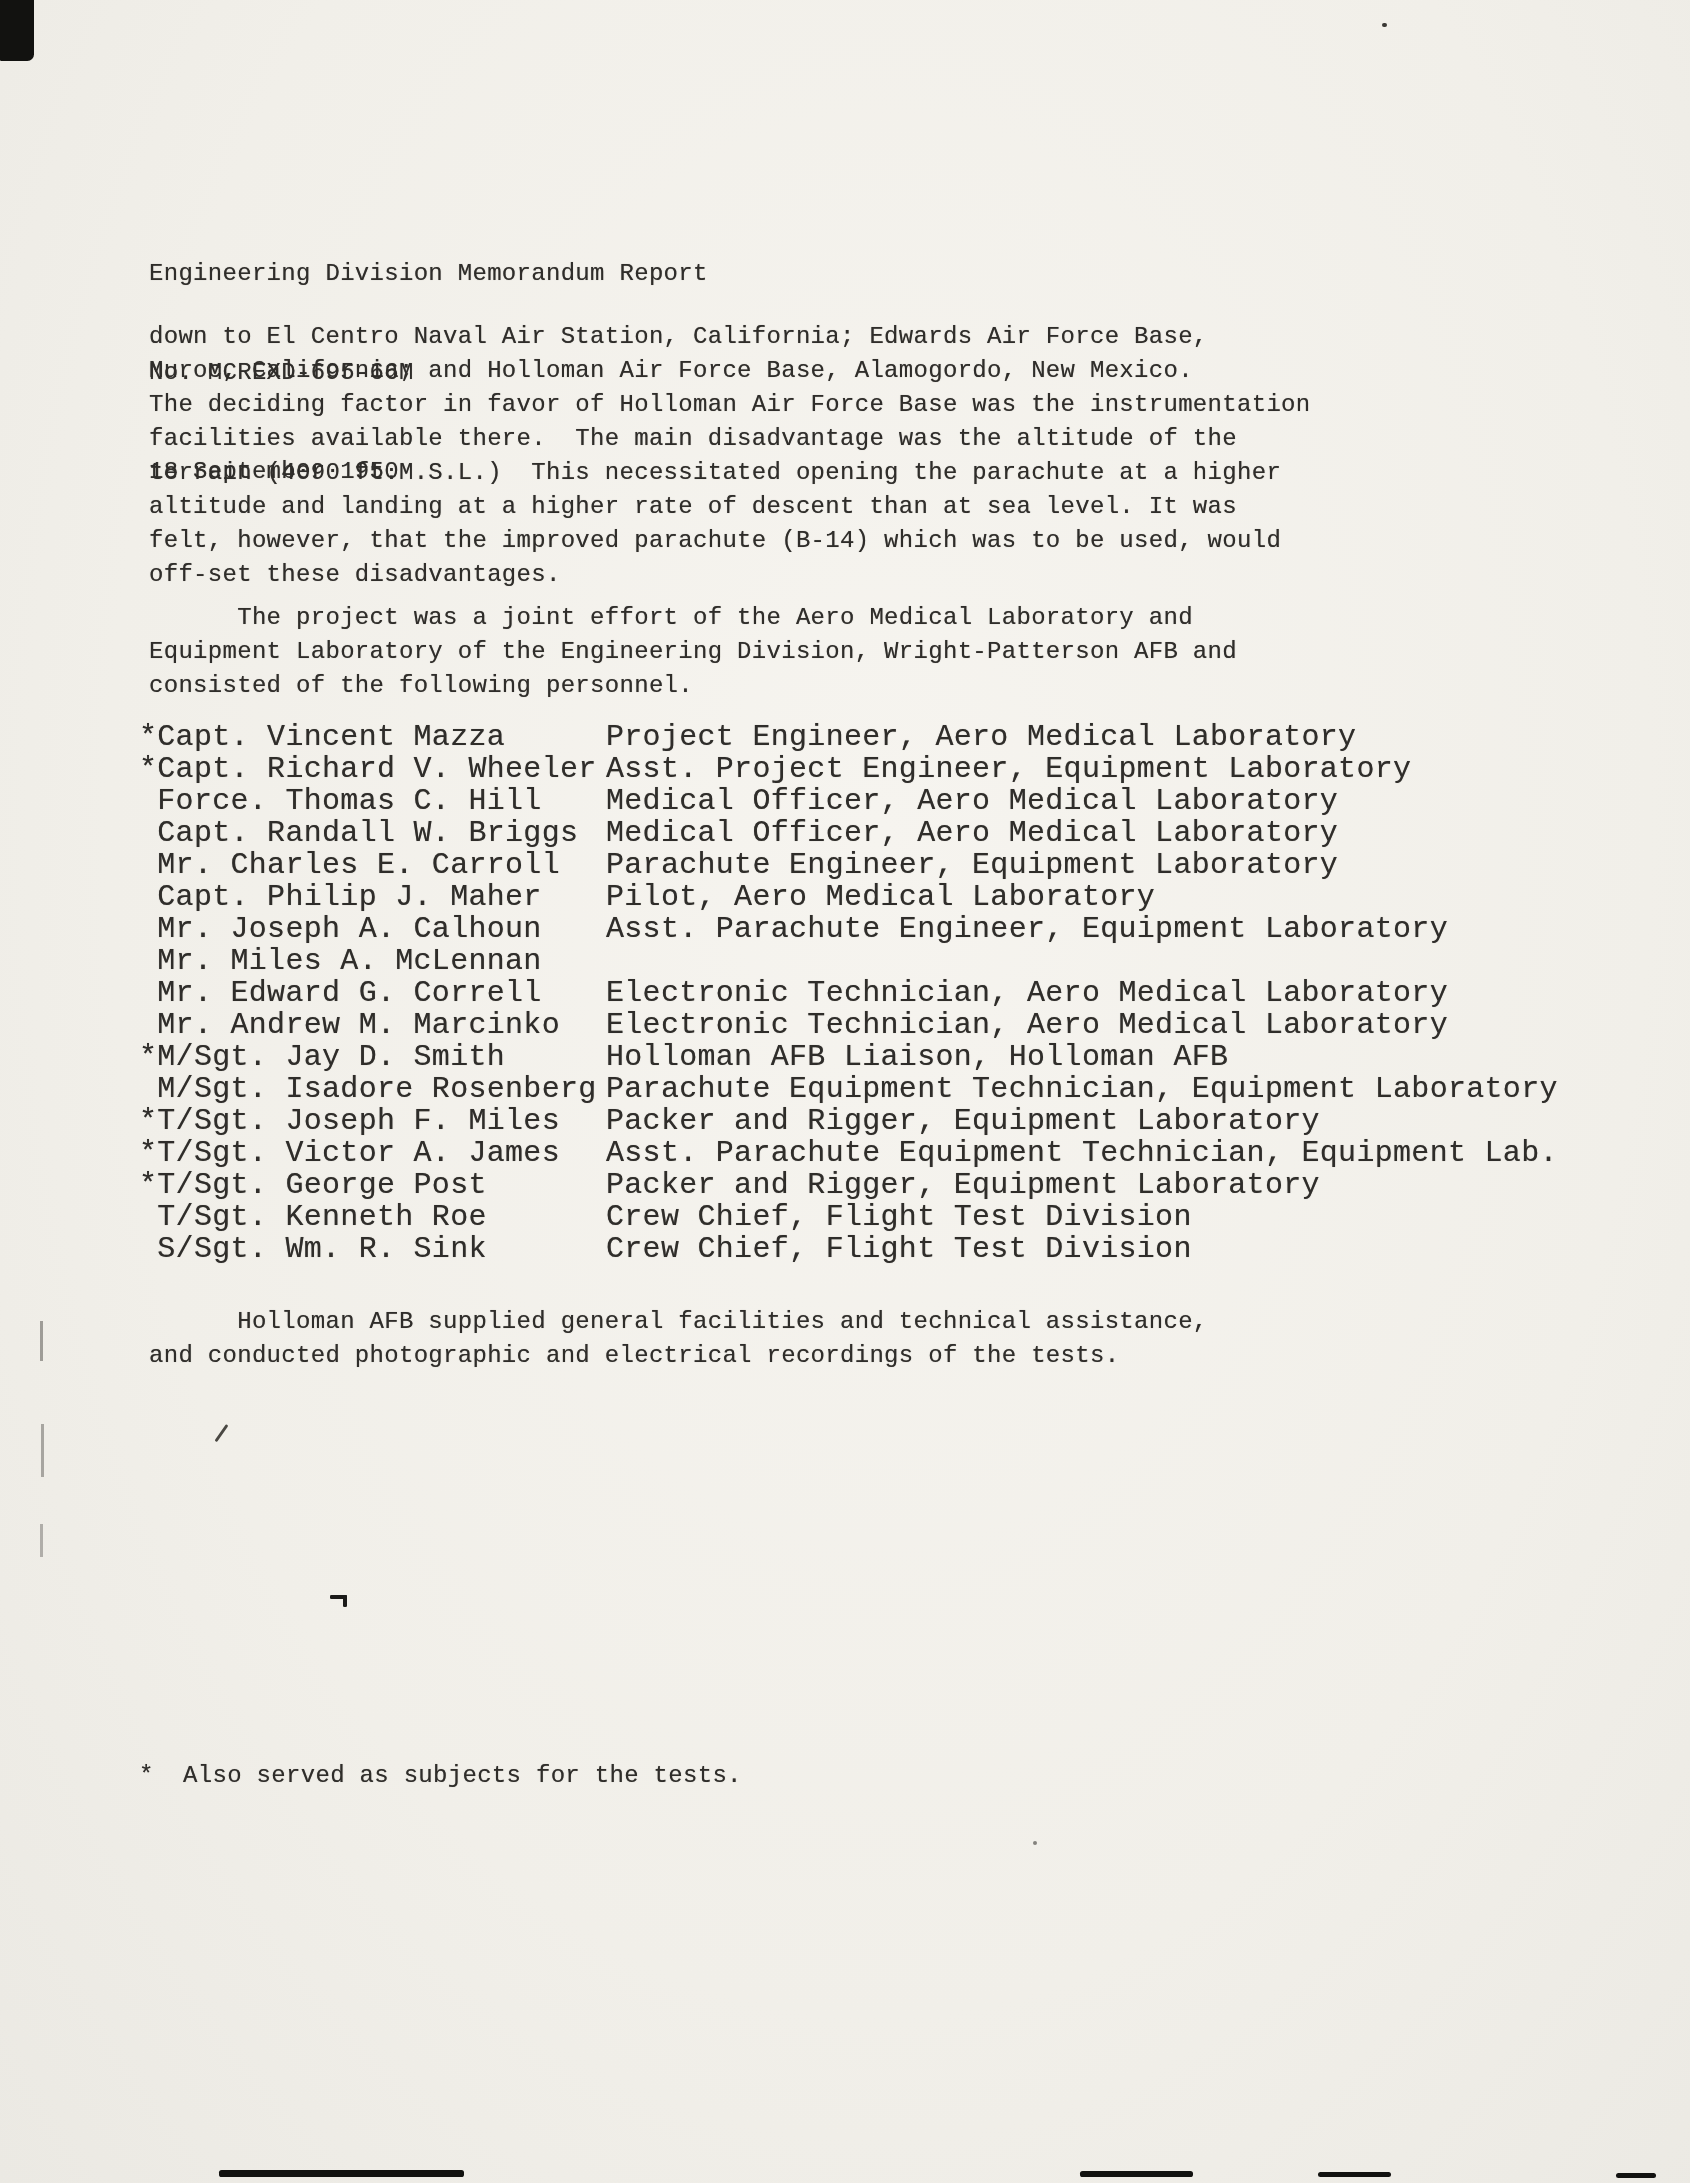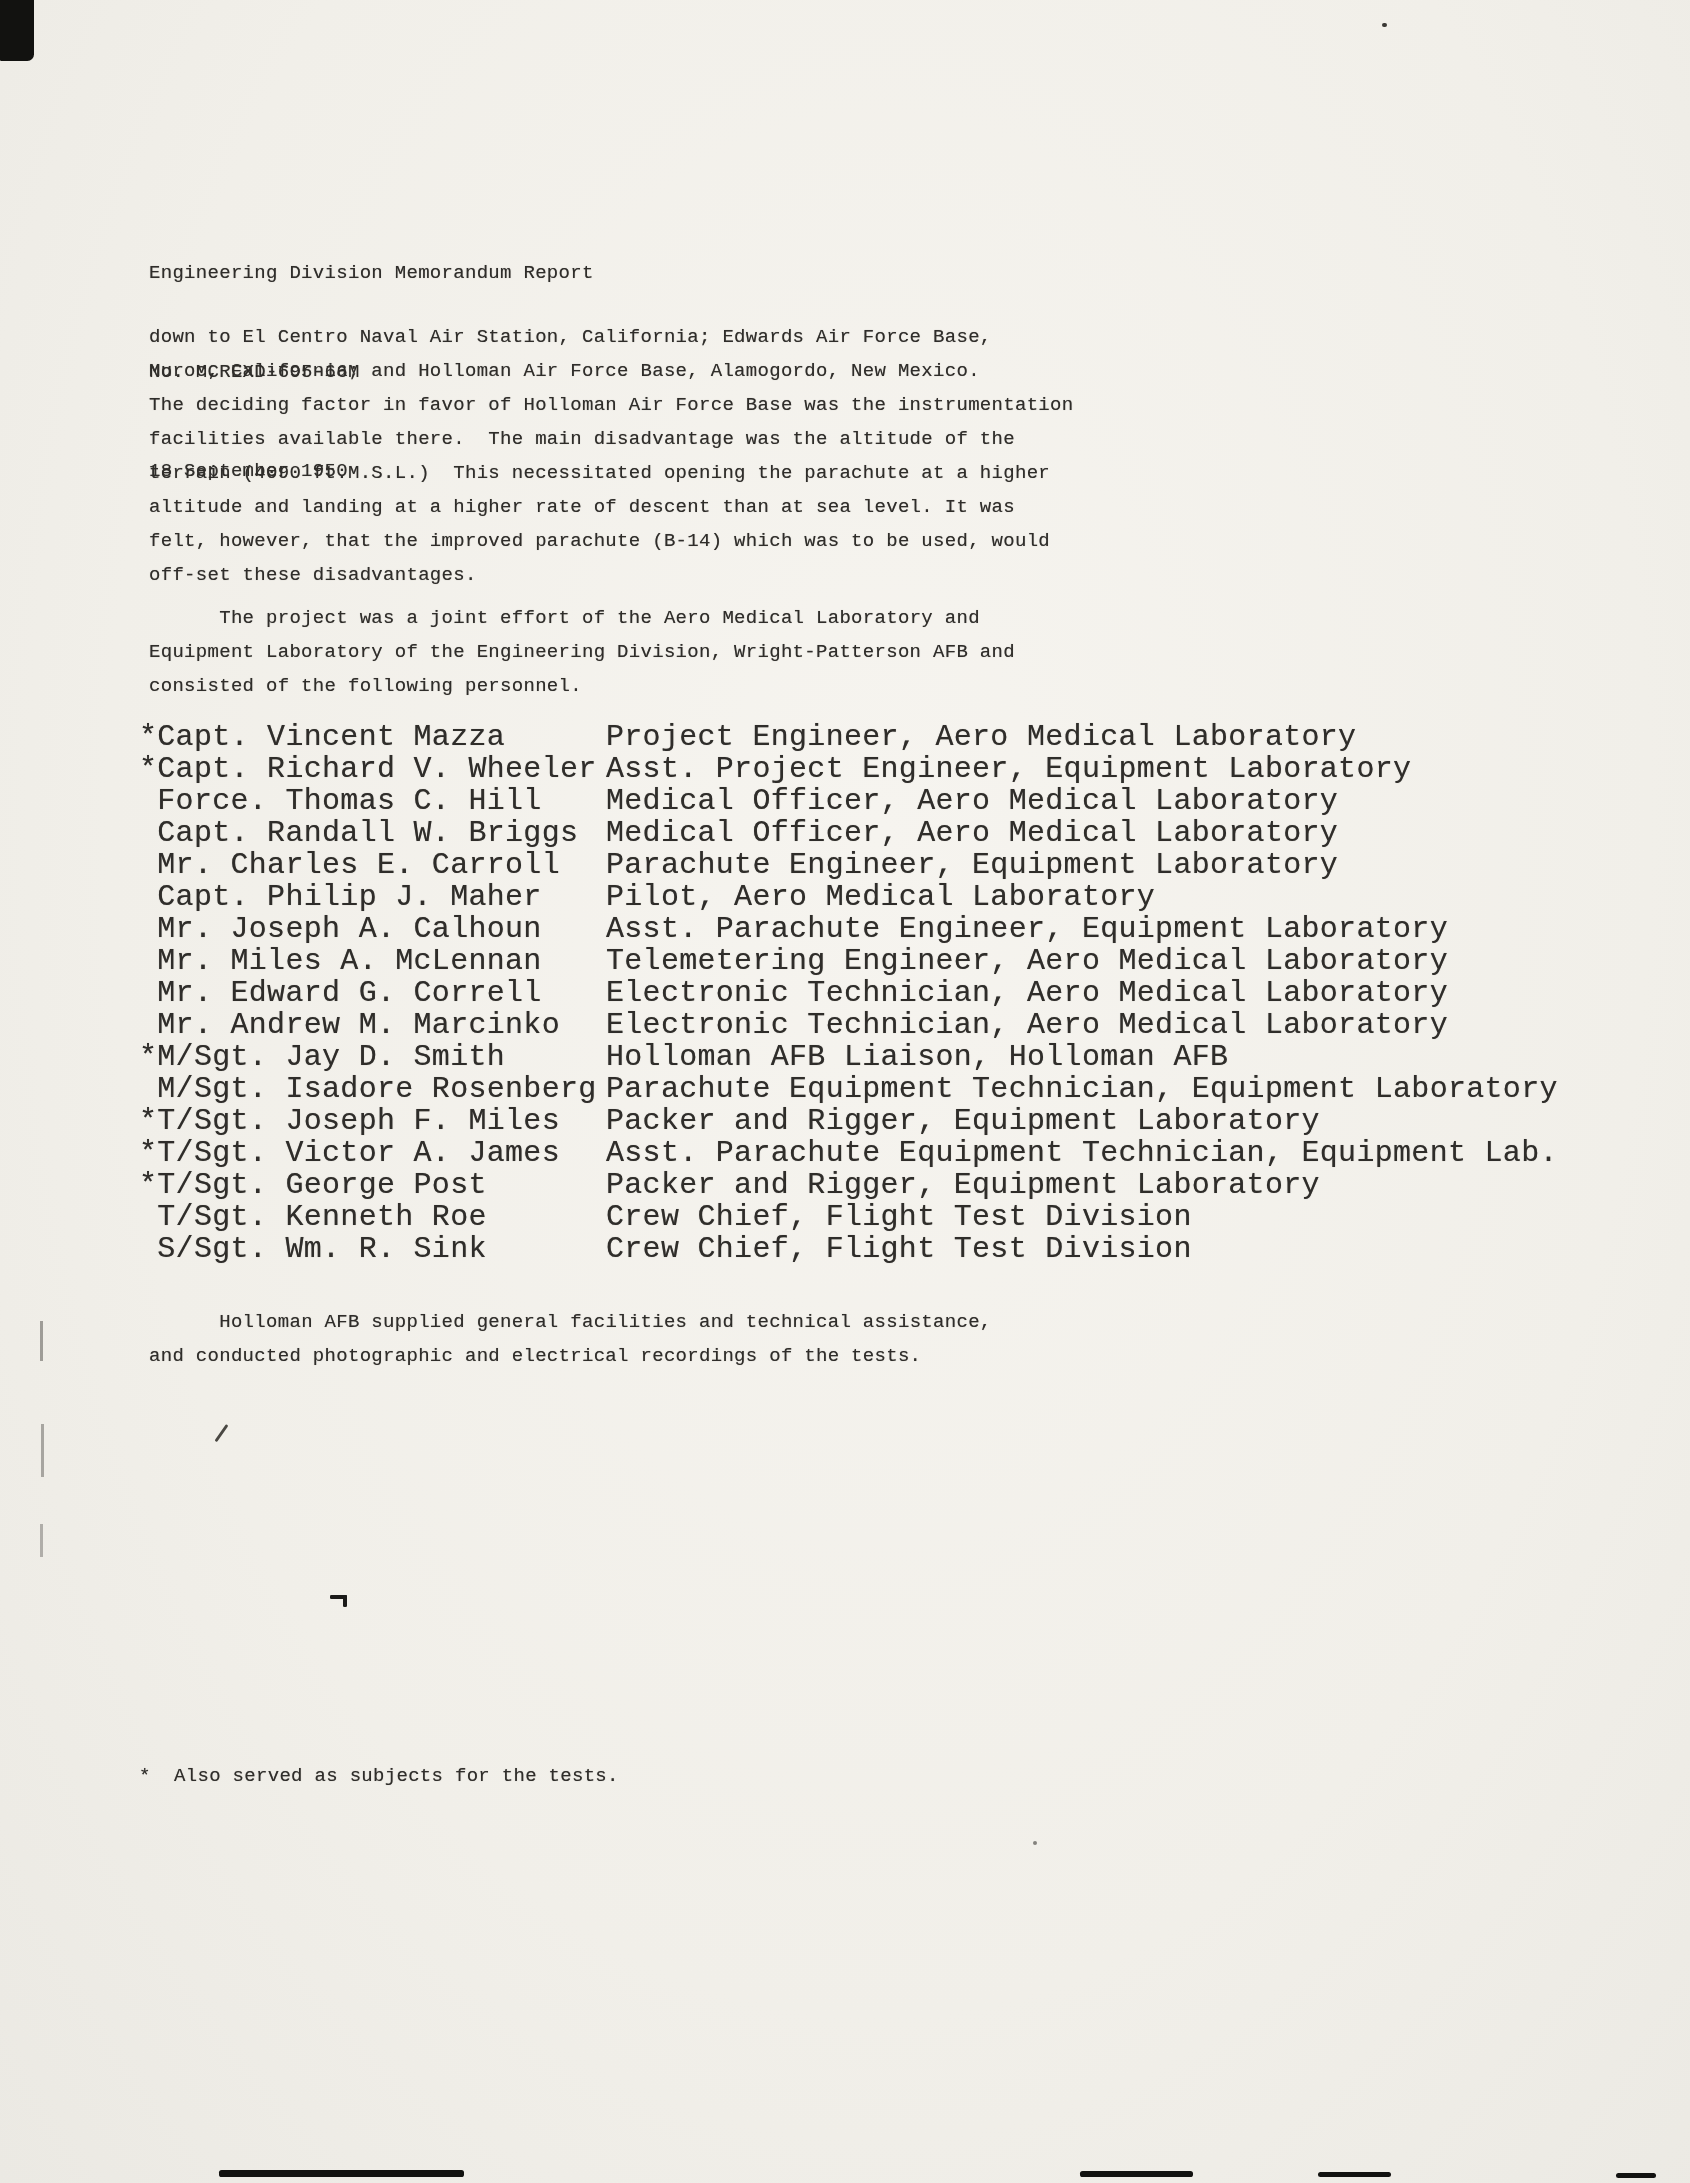--- a/index.html
+++ b/index.html
@@ -14,21 +14,21 @@
     margin: 0 auto;
     overflow: hidden;
     background:
       radial-gradient(ellipse at 52% 38%, #f6f4ef 0%, #f1efe9 62%, #ebe9e3 100%);
     font-family: "Liberation Mono", "DejaVu Sans Mono", monospace;
     color: #2f2d2a;
   }
   .txt {
     position: absolute;
     white-space: pre-wrap;
-    font-size: 19px;
+    font-size: 24px;
     line-height: 34px;
     letter-spacing: 0.3px;
     text-shadow: 0 0 0.7px rgba(47,45,42,0.55);
   }
   .header-block { left: 149px; top: 191px; line-height: 33px; }
   .para-1 { left: 149px; top: 320px; width: 1457px; }
   .para-2 { left: 149px; top: 601px; width: 1457px; }
   .personnel-block {
     position: absolute;
     left: 139px;
@@ -140,21 +140,20 @@
     <div class="personnel-row">
       <span> Capt. Philip J. Maher</span>
       <span>Pilot, Aero Medical Laboratory</span>
     </div>
     <div class="personnel-row">
       <span> Mr. Joseph A. Calhoun</span>
       <span>Asst. Parachute Engineer, Equipment Laboratory</span>
     </div>
     <div class="personnel-row">
       <span> Mr. Miles A. McLennan</span>
-      <span>Telemetering Engineer, Aero Medical Laboratory</span>
     </div>
     <div class="personnel-row">
       <span> Mr. Edward G. Correll</span>
       <span>Electronic Technician, Aero Medical Laboratory</span>
     </div>
     <div class="personnel-row">
       <span> Mr. Andrew M. Marcinko</span>
       <span>Electronic Technician, Aero Medical Laboratory</span>
     </div>
     <div class="personnel-row">

